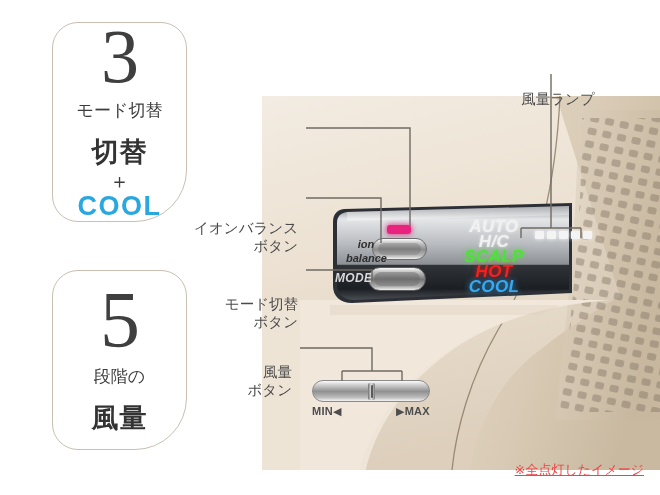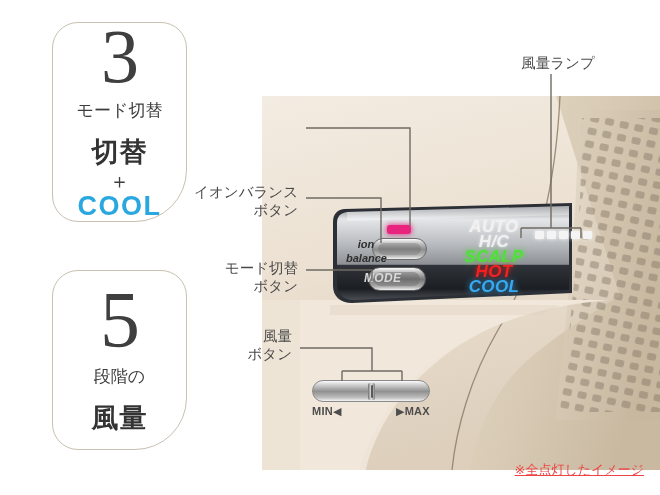--- a/index.html
+++ b/index.html
@@ -44,21 +44,21 @@
     letter-spacing:1px;
   }
   .badge-plus{font-size:20px;color:#3d3d3d;line-height:0.9;margin-top:2px;}
   .badge-cool{
     font-size:27px;font-weight:700;letter-spacing:1.5px;margin-top:1px;
   }
 
   
   .callout{
     position:absolute;color:#4a4a4a;font-size:14.5px;line-height:1.22;
-    text-align:right;white-space:pre-line;
+    text-align:right;white-space:pre-line;margin-top:36px;
   }
   .callout.center{text-align:center;}
 
   
   #leaders{position:absolute;left:0;top:0;width:660px;height:495px;}
 
   
   #dryer{position:absolute;left:0;top:0;width:660px;height:495px;}
 
   
@@ -94,21 +94,20 @@
   }
   .lbl-ion{
     position:absolute;left:16px;top:33px;width:40px;
     font-size:11px;line-height:1.25;color:#2e2e2e;font-style:italic;
     text-align:center;font-weight:600;
   }
   .lbl-mode{
     position:absolute;left:5px;top:66px;
     font-size:12px;color:#d9d9d9;font-style:italic;font-weight:700;
     letter-spacing:.3px;
-    margin-left:29px;
   }
 
   .modes{position:absolute;left:128px;top:14px;width:72px;text-align:center;}
   .mode-item{
     font-size:17px;font-style:italic;font-weight:700;
     line-height:15px;letter-spacing:.4px;
   }
   .m-auto{color:#f1f1f1;text-shadow:0 0 3px rgba(255,255,255,.6);}
   .m-scalp{color:#4fe03a;text-shadow:0 0 5px rgba(79,224,58,.85);}
   .m-hot{color:#f42020;text-shadow:0 0 5px rgba(244,32,32,.85);}

